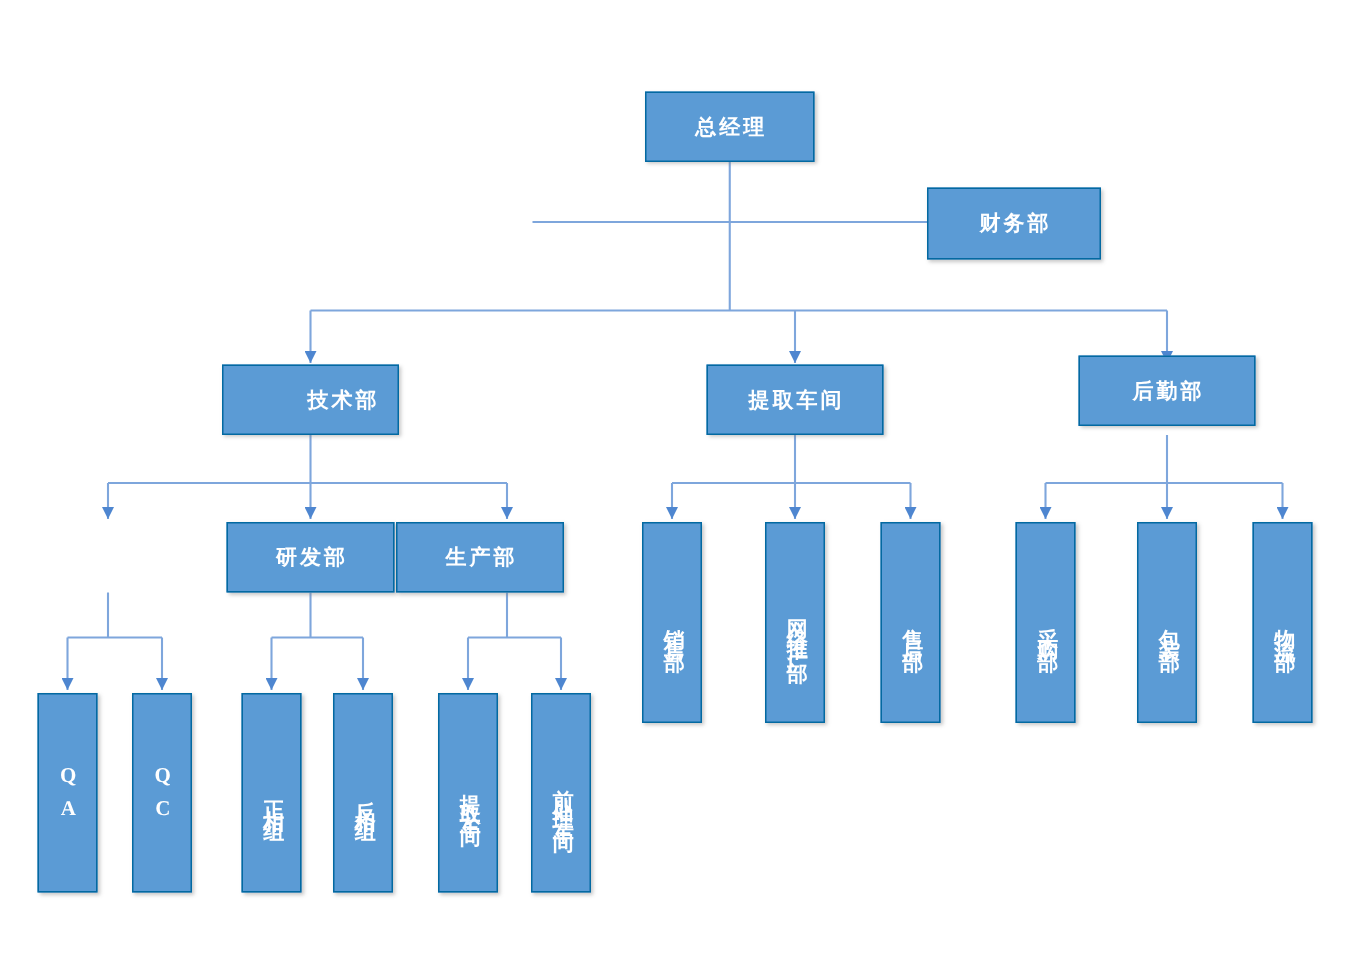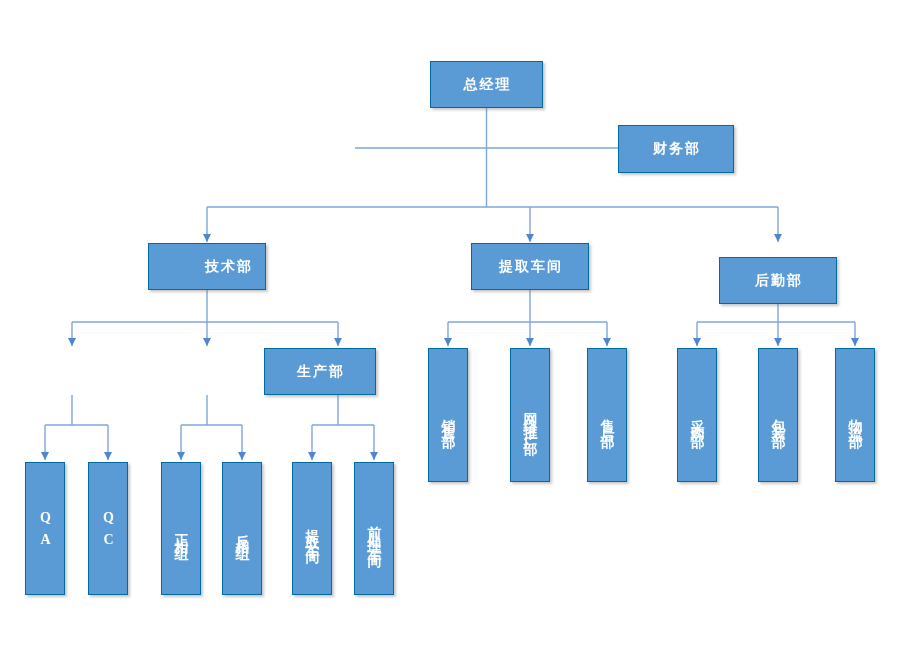--- a/index.html
+++ b/index.html
@@ -124,22 +124,23 @@
       <line x1="374" y1="425" x2="374" y2="460" marker-end="url(#arrowhead)"></line>
     </g>
   </svg>
 
   <div class="node" style="left:430px; top:61px; width:113px; height:47px;">总经理</div>
 
   <div class="node" style="left:618px; top:125px; width:116px; height:48px;">财务部</div>
 
   <div class="node" style="left:148px; top:243px; width:118px; height:47px;padding-left:44px;">技术部</div>
   <div class="node" style="left:471px; top:243px; width:118px; height:47px;">提取车间</div>
-  <div class="node" style="left:719px; top:257px; width:118px; height:47px;">后勤部</div>
+  <div class="node" style="left:719px; top:237px; width:118px; height:47px;">后勤部</div>
 
+  <div class="node" style="left:151px; top:348px; width:112px; height:47px;">研发部</div>
   <div class="node" style="left:264px; top:348px; width:112px; height:47px;">生产部</div>
 
   <div class="node vertical" style="left:428px; top:348px; width:40px; height:134px;">销售部</div>
   <div class="node vertical" style="left:510px; top:348px; width:40px; height:134px;">网络推广部</div>
   <div class="node vertical" style="left:587px; top:348px; width:40px; height:134px;">售后部</div>
 
   <div class="node vertical" style="left:677px; top:348px; width:40px; height:134px;">采购部</div>
   <div class="node vertical" style="left:758px; top:348px; width:40px; height:134px;">包装部</div>
   <div class="node vertical" style="left:835px; top:348px; width:40px; height:134px;">物流部</div>
 

